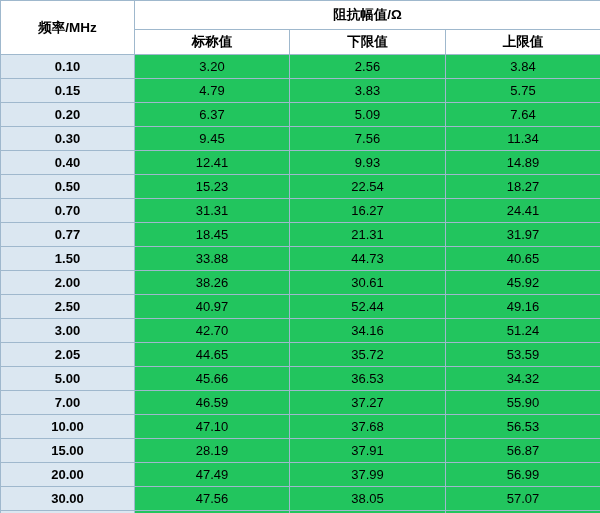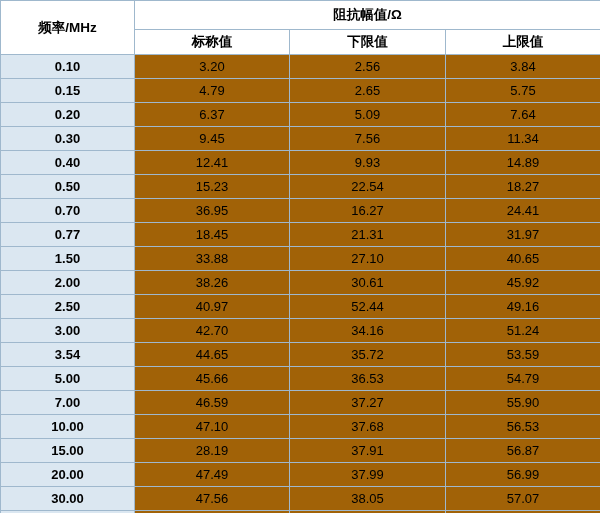--- a/index.html
+++ b/index.html
@@ -45,21 +45,21 @@
     margin-left: 44px;
   }
   td.freq-cell {
     height: 23px;
     background: #dbe7f1;
     font-weight: bold;
     font-size: 13px;
   }
   td.val-cell {
     height: 23px;
-    background: #a16207;
+    background: #22c55e;
     font-weight: normal;
     font-size: 13px;
   }
 </style>
 </head>
 <body>
 
 <table class="impedance-table">
   <colgroup>
     <col class="c-freq">
@@ -81,21 +81,21 @@
   <tbody id="table-body">
       <tr>
         <td class="freq-cell">0.10</td>
         <td class="val-cell">3.20</td>
         <td class="val-cell">2.56</td>
         <td class="val-cell">3.84</td>
       </tr>
       <tr>
         <td class="freq-cell">0.15</td>
         <td class="val-cell">4.79</td>
-        <td class="val-cell">2.65</td>
+        <td class="val-cell">3.83</td>
         <td class="val-cell">5.75</td>
       </tr>
       <tr>
         <td class="freq-cell">0.20</td>
         <td class="val-cell">6.37</td>
         <td class="val-cell">5.09</td>
         <td class="val-cell">7.64</td>
       </tr>
       <tr>
         <td class="freq-cell">0.30</td>
@@ -110,34 +110,34 @@
         <td class="val-cell">14.89</td>
       </tr>
       <tr>
         <td class="freq-cell">0.50</td>
         <td class="val-cell">15.23</td>
         <td class="val-cell">22.54</td>
         <td class="val-cell">18.27</td>
       </tr>
       <tr>
         <td class="freq-cell">0.70</td>
-        <td class="val-cell">36.95</td>
+        <td class="val-cell">31.31</td>
         <td class="val-cell">16.27</td>
         <td class="val-cell">24.41</td>
       </tr>
       <tr>
         <td class="freq-cell">0.77</td>
         <td class="val-cell">18.45</td>
         <td class="val-cell">21.31</td>
         <td class="val-cell">31.97</td>
       </tr>
       <tr>
         <td class="freq-cell">1.50</td>
         <td class="val-cell">33.88</td>
-        <td class="val-cell">27.10</td>
+        <td class="val-cell">44.73</td>
         <td class="val-cell">40.65</td>
       </tr>
       <tr>
         <td class="freq-cell">2.00</td>
         <td class="val-cell">38.26</td>
         <td class="val-cell">30.61</td>
         <td class="val-cell">45.92</td>
       </tr>
       <tr>
         <td class="freq-cell">2.50</td>
@@ -145,30 +145,30 @@
         <td class="val-cell">52.44</td>
         <td class="val-cell">49.16</td>
       </tr>
       <tr>
         <td class="freq-cell">3.00</td>
         <td class="val-cell">42.70</td>
         <td class="val-cell">34.16</td>
         <td class="val-cell">51.24</td>
       </tr>
       <tr>
-        <td class="freq-cell">3.54</td>
+        <td class="freq-cell">2.05</td>
         <td class="val-cell">44.65</td>
         <td class="val-cell">35.72</td>
         <td class="val-cell">53.59</td>
       </tr>
       <tr>
         <td class="freq-cell">5.00</td>
         <td class="val-cell">45.66</td>
         <td class="val-cell">36.53</td>
-        <td class="val-cell">54.79</td>
+        <td class="val-cell">34.32</td>
       </tr>
       <tr>
         <td class="freq-cell">7.00</td>
         <td class="val-cell">46.59</td>
         <td class="val-cell">37.27</td>
         <td class="val-cell">55.90</td>
       </tr>
       <tr>
         <td class="freq-cell">10.00</td>
         <td class="val-cell">47.10</td>

